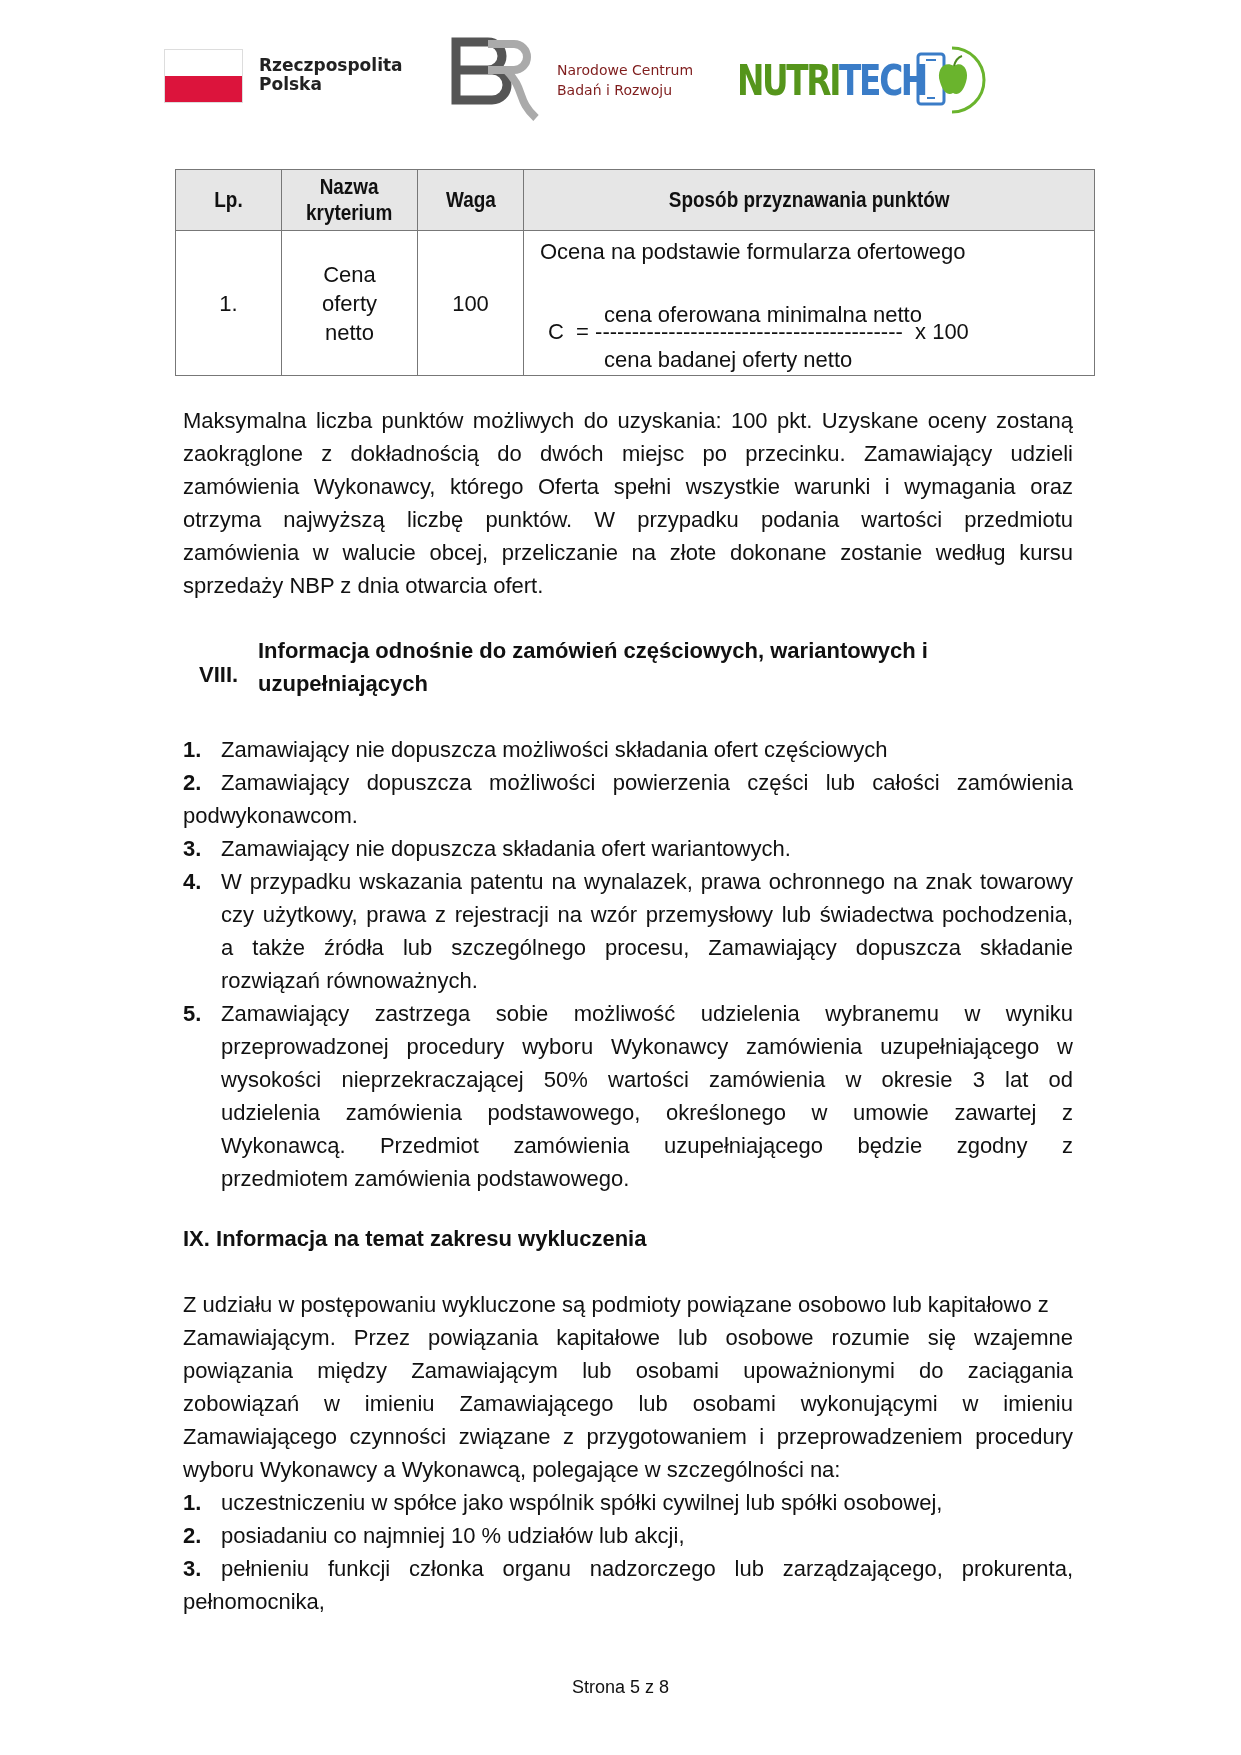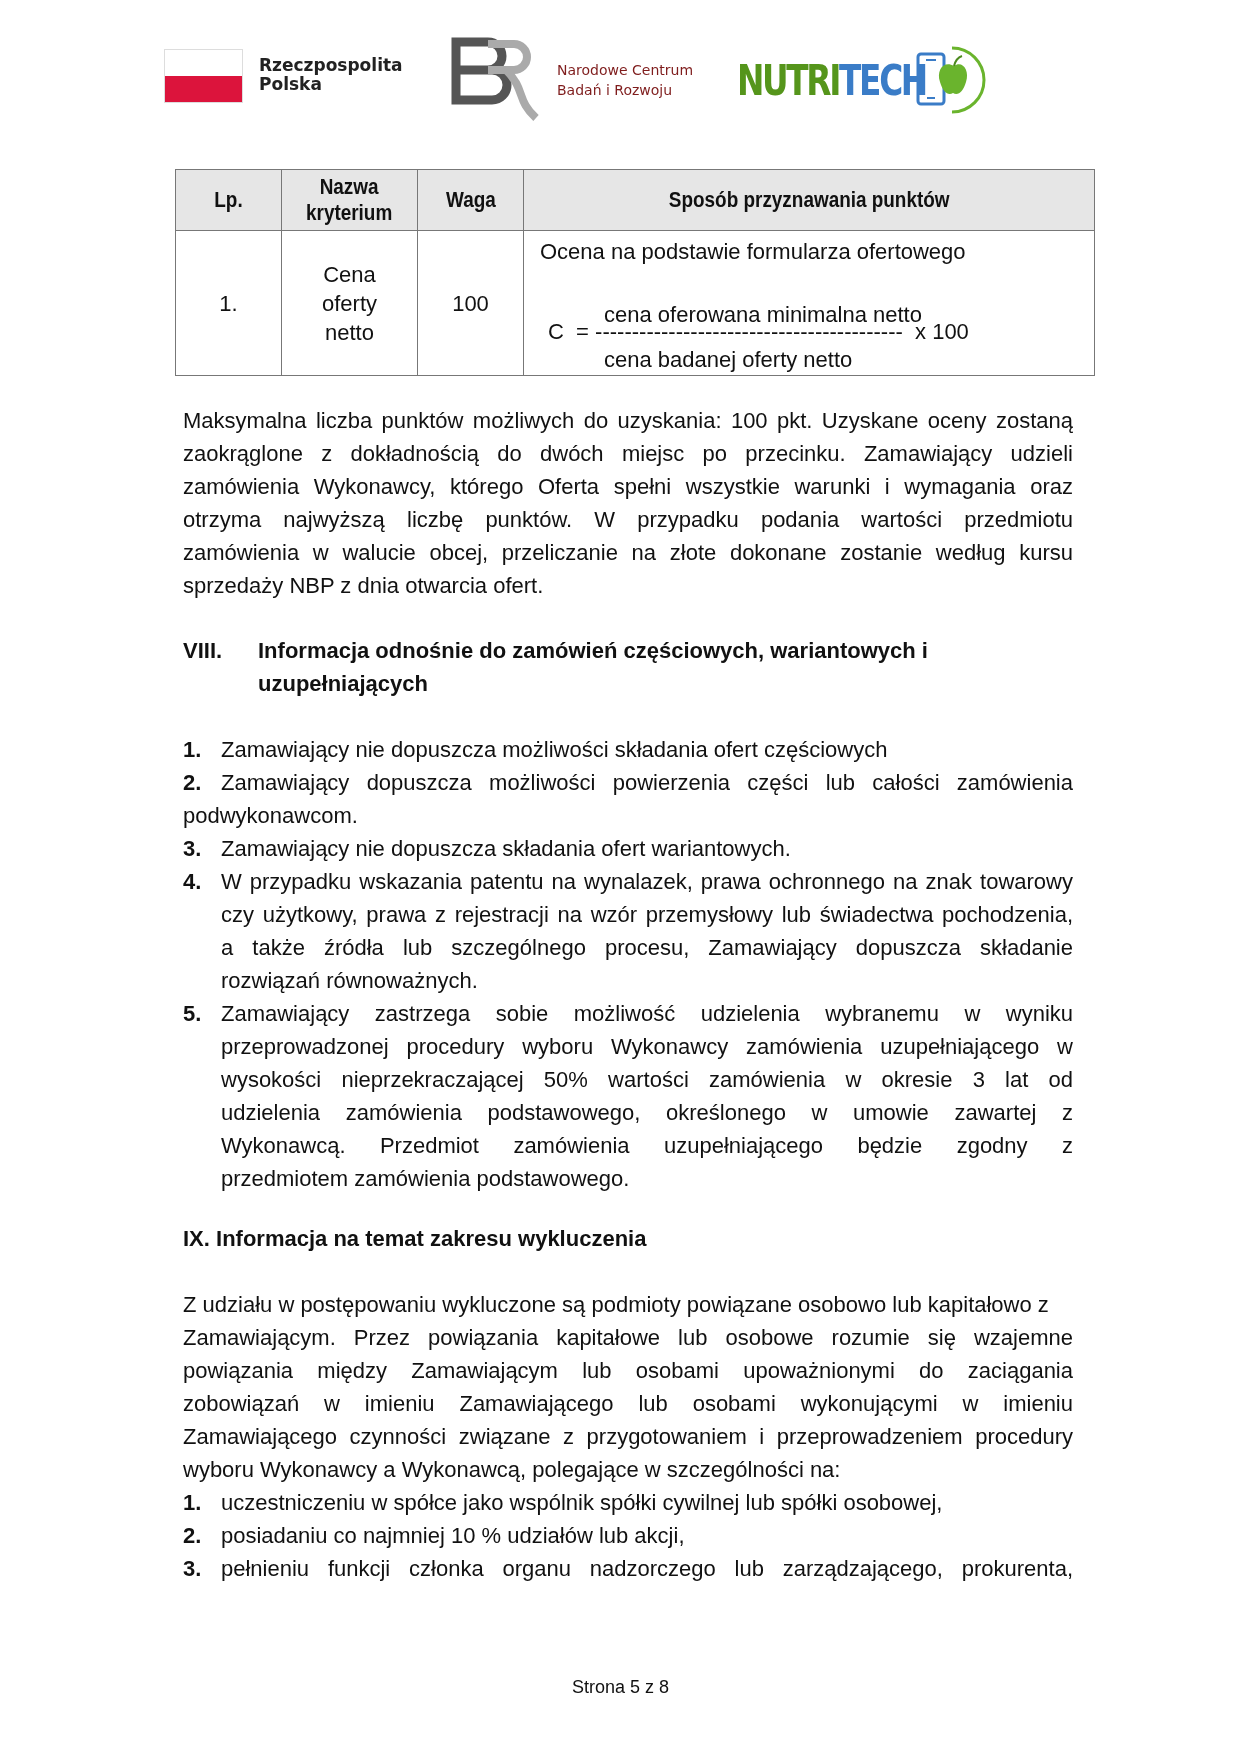--- a/index.html
+++ b/index.html
@@ -24,21 +24,21 @@
   table.crit td { height: 142px; line-height: 29px; }
   .col-lp { width: 103px; } .col-name { width: 133px; } .col-waga { width: 103px; }
   td.formula-cell { text-align: left; padding: 0 0 0 10px; position: relative; }
   .f-line1 { position: absolute; left: 16px; top: 0px; margin-top: 6px; }
   .f-num { position: absolute; left: 80px; top: 57px; margin-top: 12px; }
   .f-eq { position: absolute; left: 24px; top: 86px; white-space: pre; }
   .f-den { position: absolute; left: 80px; top: 114px; }
 
   .para { position: absolute; left: 183px; width: 890px; font-size: 22px; line-height: 33px; text-align: justify; }
   .heading { position: absolute; left: 183px; width: 890px; font-size: 22px; line-height: 33px; font-weight: bold; }
-  .heading .num { position: absolute; left: 0; }
+  .heading .num { position: absolute; left: 16px; margin-top: 24px; }
   .heading .txt { display: block; margin-left: 75px; text-align: justify; text-align-last: auto; }
   .li { position: absolute; left: 183px; width: 890px; font-size: 22px; line-height: 33px; text-align: justify; }
   .li .n { font-weight: bold; position: absolute; left: 0; }
   .li .t { display: block; margin-left: 38px; }
   .li.hang .t { margin-left: 0; text-indent: 38px; }
   .footer { position: absolute; top: 1677px; left: 0; width: 1241px; text-align: center; font-size: 18px; }
   .justify-last { text-align-last: justify; }
 </style>
 </head>
 <body>
@@ -163,15 +163,16 @@
   <span class="n">1.</span>
   <span class="t">uczestniczeniu w spółce jako wspólnik spółki cywilnej lub spółki osobowej,</span>
 </div>
 <div class="li" style="top:1519px;">
   <span class="n">2.</span>
   <span class="t">posiadaniu co najmniej 10 % udziałów lub akcji,</span>
 </div>
 <div class="li hang" style="top:1552px;">
   <span class="n">3.</span>
   <span class="t justify-last">pełnieniu funkcji członka organu nadzorczego lub zarządzającego, prokurenta,</span>
+  <span class="t" style="text-indent:0">pełnomocnika,</span>
 </div>
 
 <div class="footer">Strona 5 z 8</div>
 
 </body></html>

